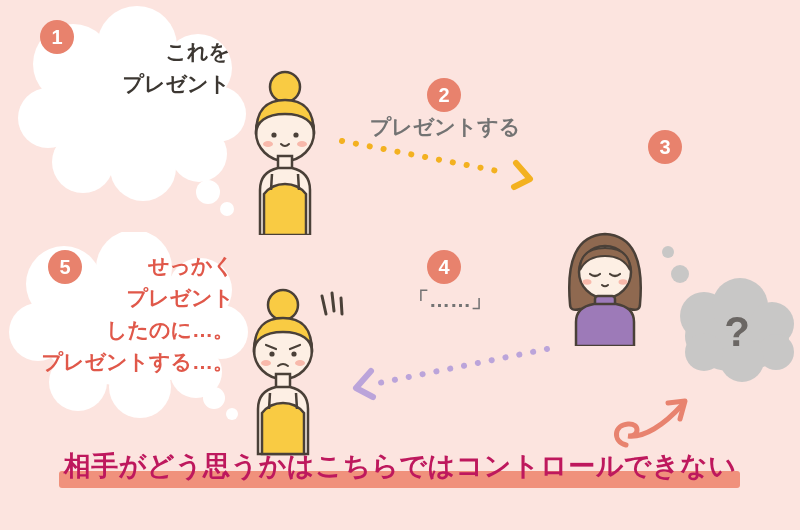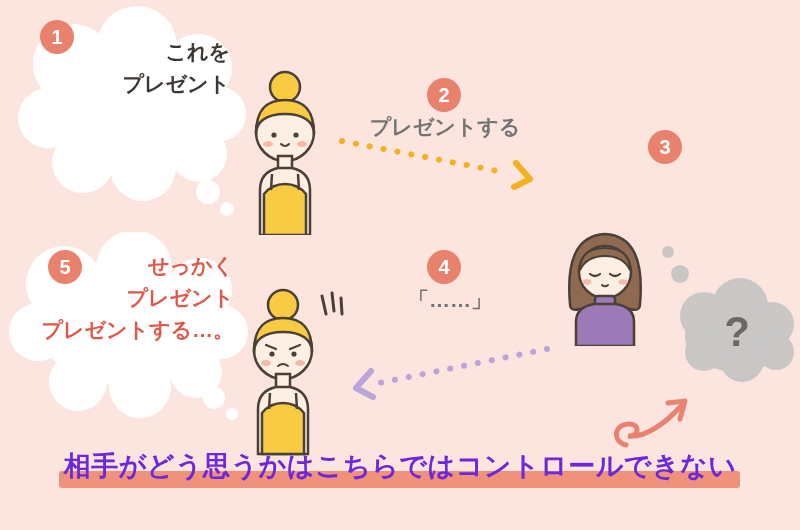--- a/index.html
+++ b/index.html
@@ -8,21 +8,21 @@
   .badge{position:absolute;width:34px;height:34px;border-radius:50%;background:#e8826d;color:#fff;
          font-weight:bold;font-size:20px;line-height:34px;text-align:center;z-index:6;}
   .bubble-text{position:absolute;text-align:right;font-weight:bold;color:#3c3732;
          font-size:21px;line-height:32px;z-index:5;}
   .step-label{position:absolute;text-align:center;font-weight:bold;color:#737373;font-size:21px;z-index:5;}
   .red{color:#e0584a;}
   .qmark{position:absolute;font-size:42px;font-weight:bold;color:#6b6764;z-index:5;}
   .bottom-bar{position:absolute;left:59px;top:471px;width:681px;height:17px;background:#f0917c;
          border-radius:3px;z-index:2;}
   .bottom-text{position:absolute;left:0;top:448px;width:800px;text-align:center;font-weight:bold;
-         font-size:27px;color:#6d28d9;letter-spacing:0.5px;z-index:6;}
+         font-size:27px;color:#be185d;letter-spacing:0.5px;z-index:6;}
   .cloud-svg,.char-svg,.arrow-svg{position:absolute;display:block;}
 </style>
 </head>
 <body>
 
 <div class="canvas">
 
   <svg class="cloud-svg" style="left:15px;top:6px;width:240px;height:215px" viewBox="0 0 240 215">
     <g fill="#ffffff">
       <ellipse cx="118" cy="100" rx="88" ry="62"></ellipse>
@@ -108,20 +108,21 @@
       <circle cx="70" cy="150" r="29"></circle>
         <circle cx="30" cy="100" r="29"></circle>
       <circle cx="206" cy="166" r="11"></circle>
         <circle cx="224" cy="182" r="6"></circle>
     </g>
   </svg>
   <div class="badge" style="left:48px;top:250px">5</div>
   <div class="bubble-text red" style="left:22px;top:250px;width:212px">
     <div>せっかく</div>
     <div>プレゼント</div>
+    <div>したのに…。</div>
     <div>プレゼントする…。</div>
   </div>
 
   <svg class="char-svg" style="left:226px;top:286px;width:125px;height:170px" viewBox="0 0 125 170">
     <path d="M96,10 L100,28 M106,7 L108,25 M115,12 L116,28" stroke="#4a4038" stroke-width="3" stroke-linecap="round"></path>
     <circle cx="57" cy="19" r="15" fill="#f9cb43" stroke="#4a4038" stroke-width="2.5"></circle>
     <circle cx="57" cy="64" r="29" fill="#fdefe4" stroke="#4a4038" stroke-width="2.5"></circle>
     <path d="M28,66 C28,40 40,32 57,32 C74,32 86,40 86,66 C86,54 76,46 57,46 C38,46 28,54 28,66 Z" fill="#f9cb43" stroke="#4a4038" stroke-width="2.5" stroke-linejoin="round"></path>
     <path d="M40,59 L50,63 M74,59 L64,63" stroke="#4a4038" stroke-width="2.2" stroke-linecap="round"></path>
     <circle cx="46" cy="68" r="2.6" fill="#4a4038"></circle>

